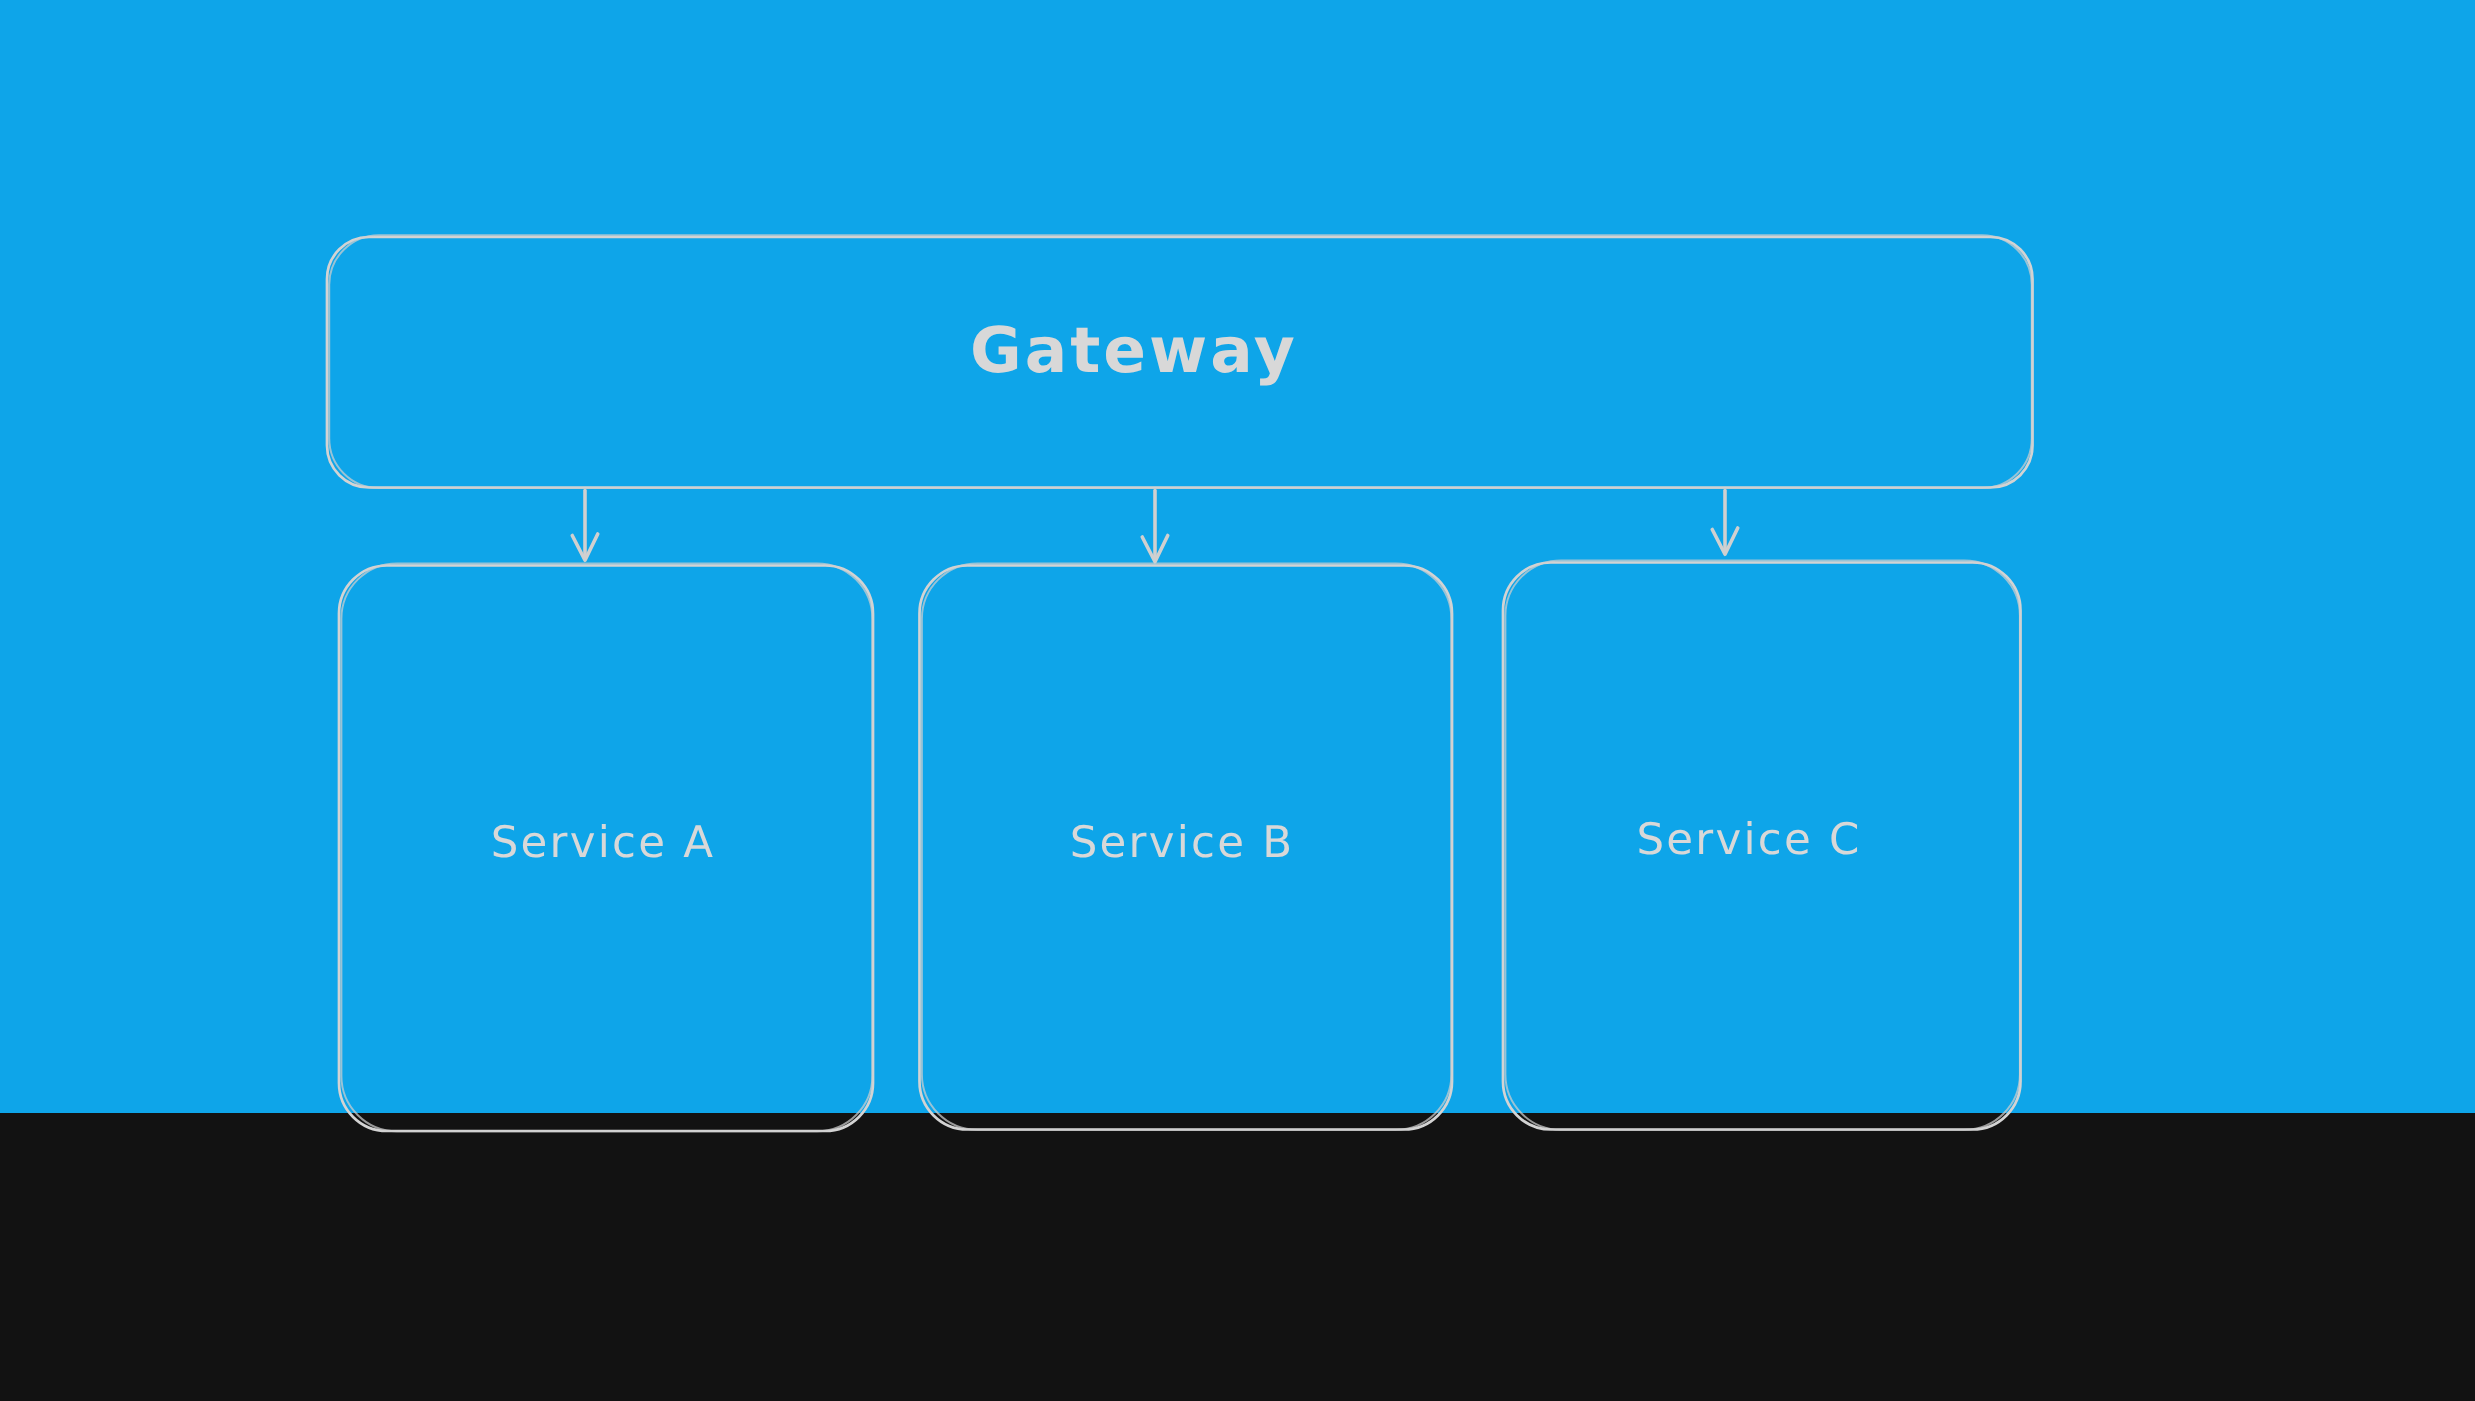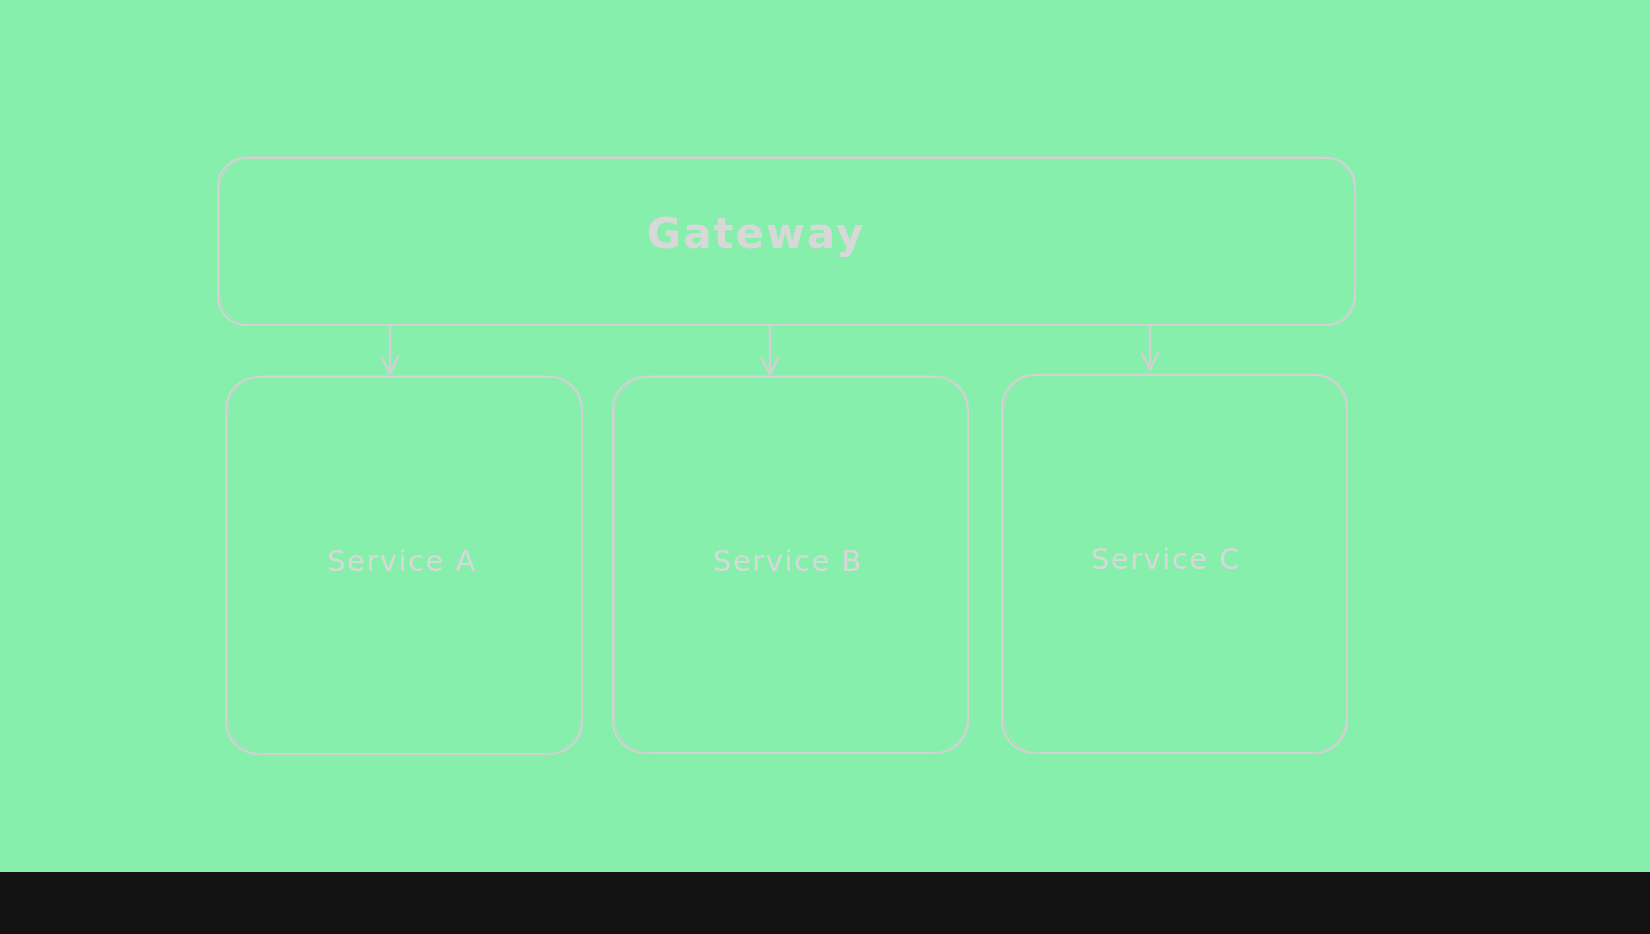--- a/index.html
+++ b/index.html
@@ -6,22 +6,22 @@
     margin: 0;
     padding: 0;
     background: #121212;
     width: 1650px;
     height: 934px;
     overflow: hidden;
   }
   .canvas-wrap {
     position: relative;
     width: 1650px;
-    height: 872px;
-    background: #86efac;
+    height: 742px;
+    background: #0ea5e9;
   }
   svg { display: block; }
   .sketch {
     fill: none;
     stroke: #d3d3d3;
     stroke-width: 1.8;
   }
   .sketch-pass2 {
     fill: none;
     stroke: #cfcfcf;

